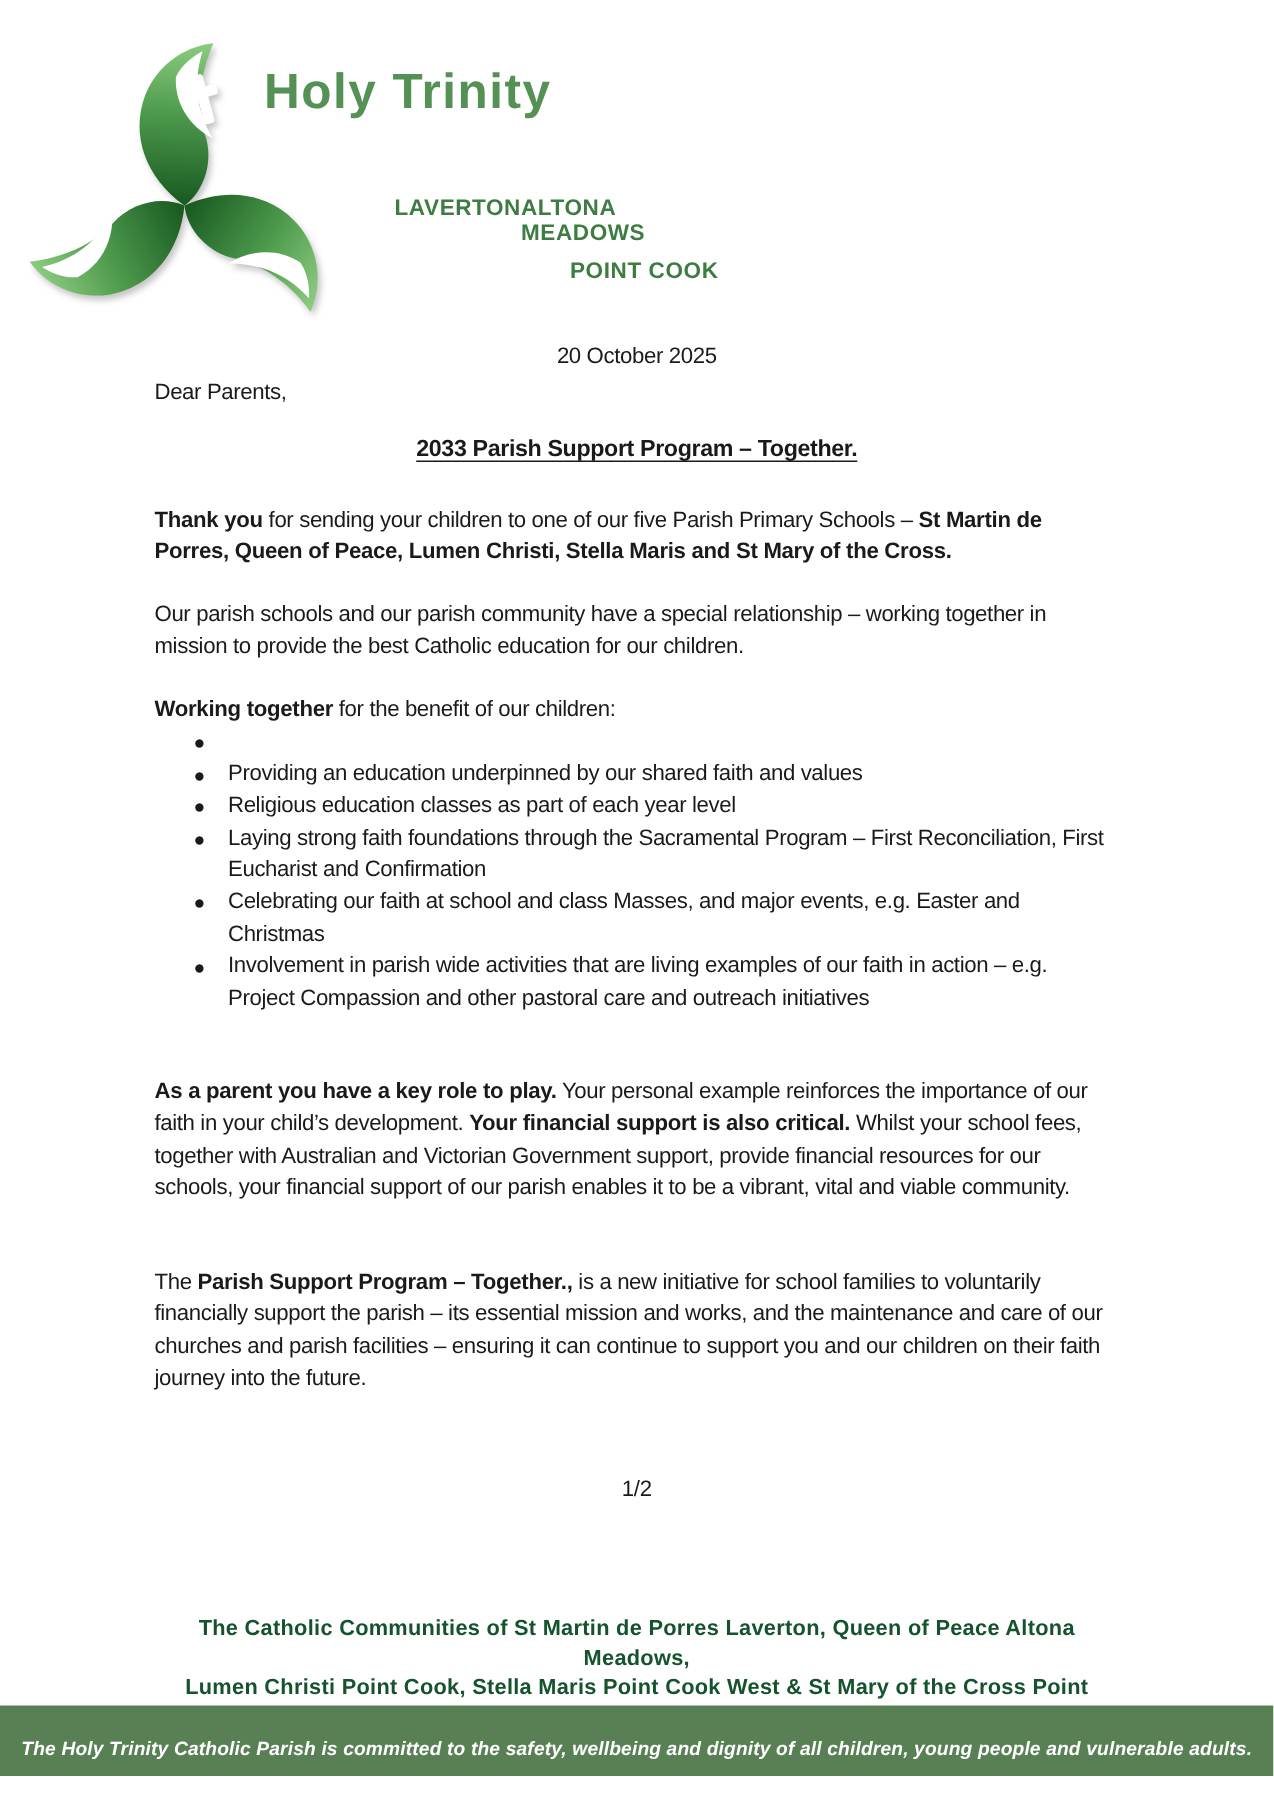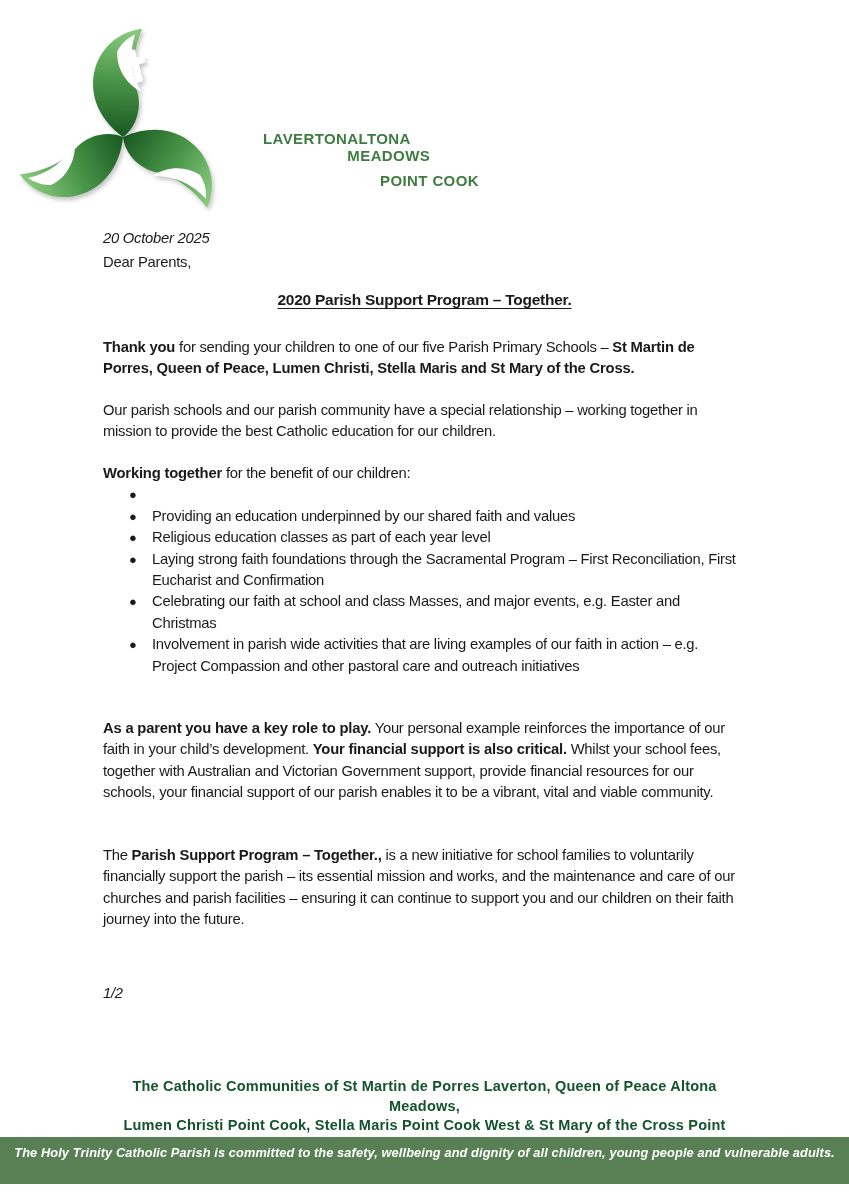--- a/index.html
+++ b/index.html
@@ -23,21 +23,21 @@
   }
   .logo-locs {
     left:263px; top:130px; width:216px;
     font-size:15px; font-weight:bold; color:#3e7c41; letter-spacing:.4px;
   }
   .logo-locs .row { display:flex; justify-content:space-between; }
   .logo-locs .row2 { text-align:right; margin-top:8px; }
 
   
   .col { left:103px; width:643px; font-size:14.8px; line-height:21.4px; letter-spacing:-0.25px; }
-  .right  { text-align:left;font-style:italic; }
+  .right  { text-align:center; }
   .center { text-align:center; }
   b { letter-spacing:-0.2px; }
 
   .date       { top:228px; }
   .salutation { top:252px; }
   .title      { top:289px; font-weight:bold; font-size:15.5px; text-decoration:underline; text-underline-offset:3px; }
 
   .p1 { top:337px; }
   .p2 { top:400px; }
   .p3 { top:463px; }
@@ -55,21 +55,21 @@
     color:#14532d; font-size:14.5px; line-height:19.5px;
     letter-spacing:.2px; font-weight:bold; text-align:center;
   }
   .footer .contact { display:flex; justify-content:space-between; margin-top:1px; }
 
   .banner {
     left:0; top:1137px; width:849px; height:47px;
     background:#598055;
   }
   .banner-text {
-    padding-top:8px; text-align:center;
+    padding-top:21px; text-align:center;
     color:#ffffff; font-style:italic; font-weight:bold; font-size:12.8px;
     letter-spacing:.1px;
   }
 </style>
 </head>
 <body>
 
 <div class="abs logo-mark">
   <svg width="280" height="210" viewBox="0 0 280 210">
     <defs>
@@ -97,37 +97,38 @@
 
       <g transform="rotate(240)">
         <path d="M 0 0 C -36 4 -66 -12 -78 -42 C -86 -64 -82 -88 -66 -106 C -58 -82 -44 -62 -24 -50 C -6 -40 4 -18 0 0 Z" fill="url(#leafGrad)"></path>
         <path d="M -68 -96 C -58 -74 -42 -60 -18 -52 C -38 -47 -58 -53 -70 -68 C -73 -78 -71 -88 -68 -96 Z" fill="#ffffff"></path>
       </g>
     </g>
   </svg>
 </div>
 
 <div class="abs logo-name">
+  <div>Holy Trinity</div>
 </div>
 
 <div class="abs logo-locs">
   <div class="row">
     <span>LAVERTON</span>
     <span>ALTONA MEADOWS</span>
   </div>
   <div class="row2">
     <span>POINT COOK</span>
   </div>
 </div>
 
 <div class="abs col right date">20 October 2025</div>
 
 <div class="abs col salutation">Dear Parents,</div>
 
-<div class="abs col center title">2020 Parish Support Program – Together.</div>
+<div class="abs col center title">2033 Parish Support Program – Together.</div>
 
 <div class="abs col p1"><b>Thank you</b><span> for sending your children to one of our five Parish Primary Schools – </span><b>St Martin de Porres, Queen of Peace, Lumen Christi, Stella Maris and St Mary of the Cross.</b></div>
 
 <div class="abs col p2">Our parish schools and our parish community have a special relationship – working together in mission to provide the best Catholic education for our children.</div>
 
 <div class="abs col p3">
   <div><b>Working together</b><span> for the benefit of our children:</span></div>
   <ul class="blts">
     <li>
         <span class="dot">●</span>

